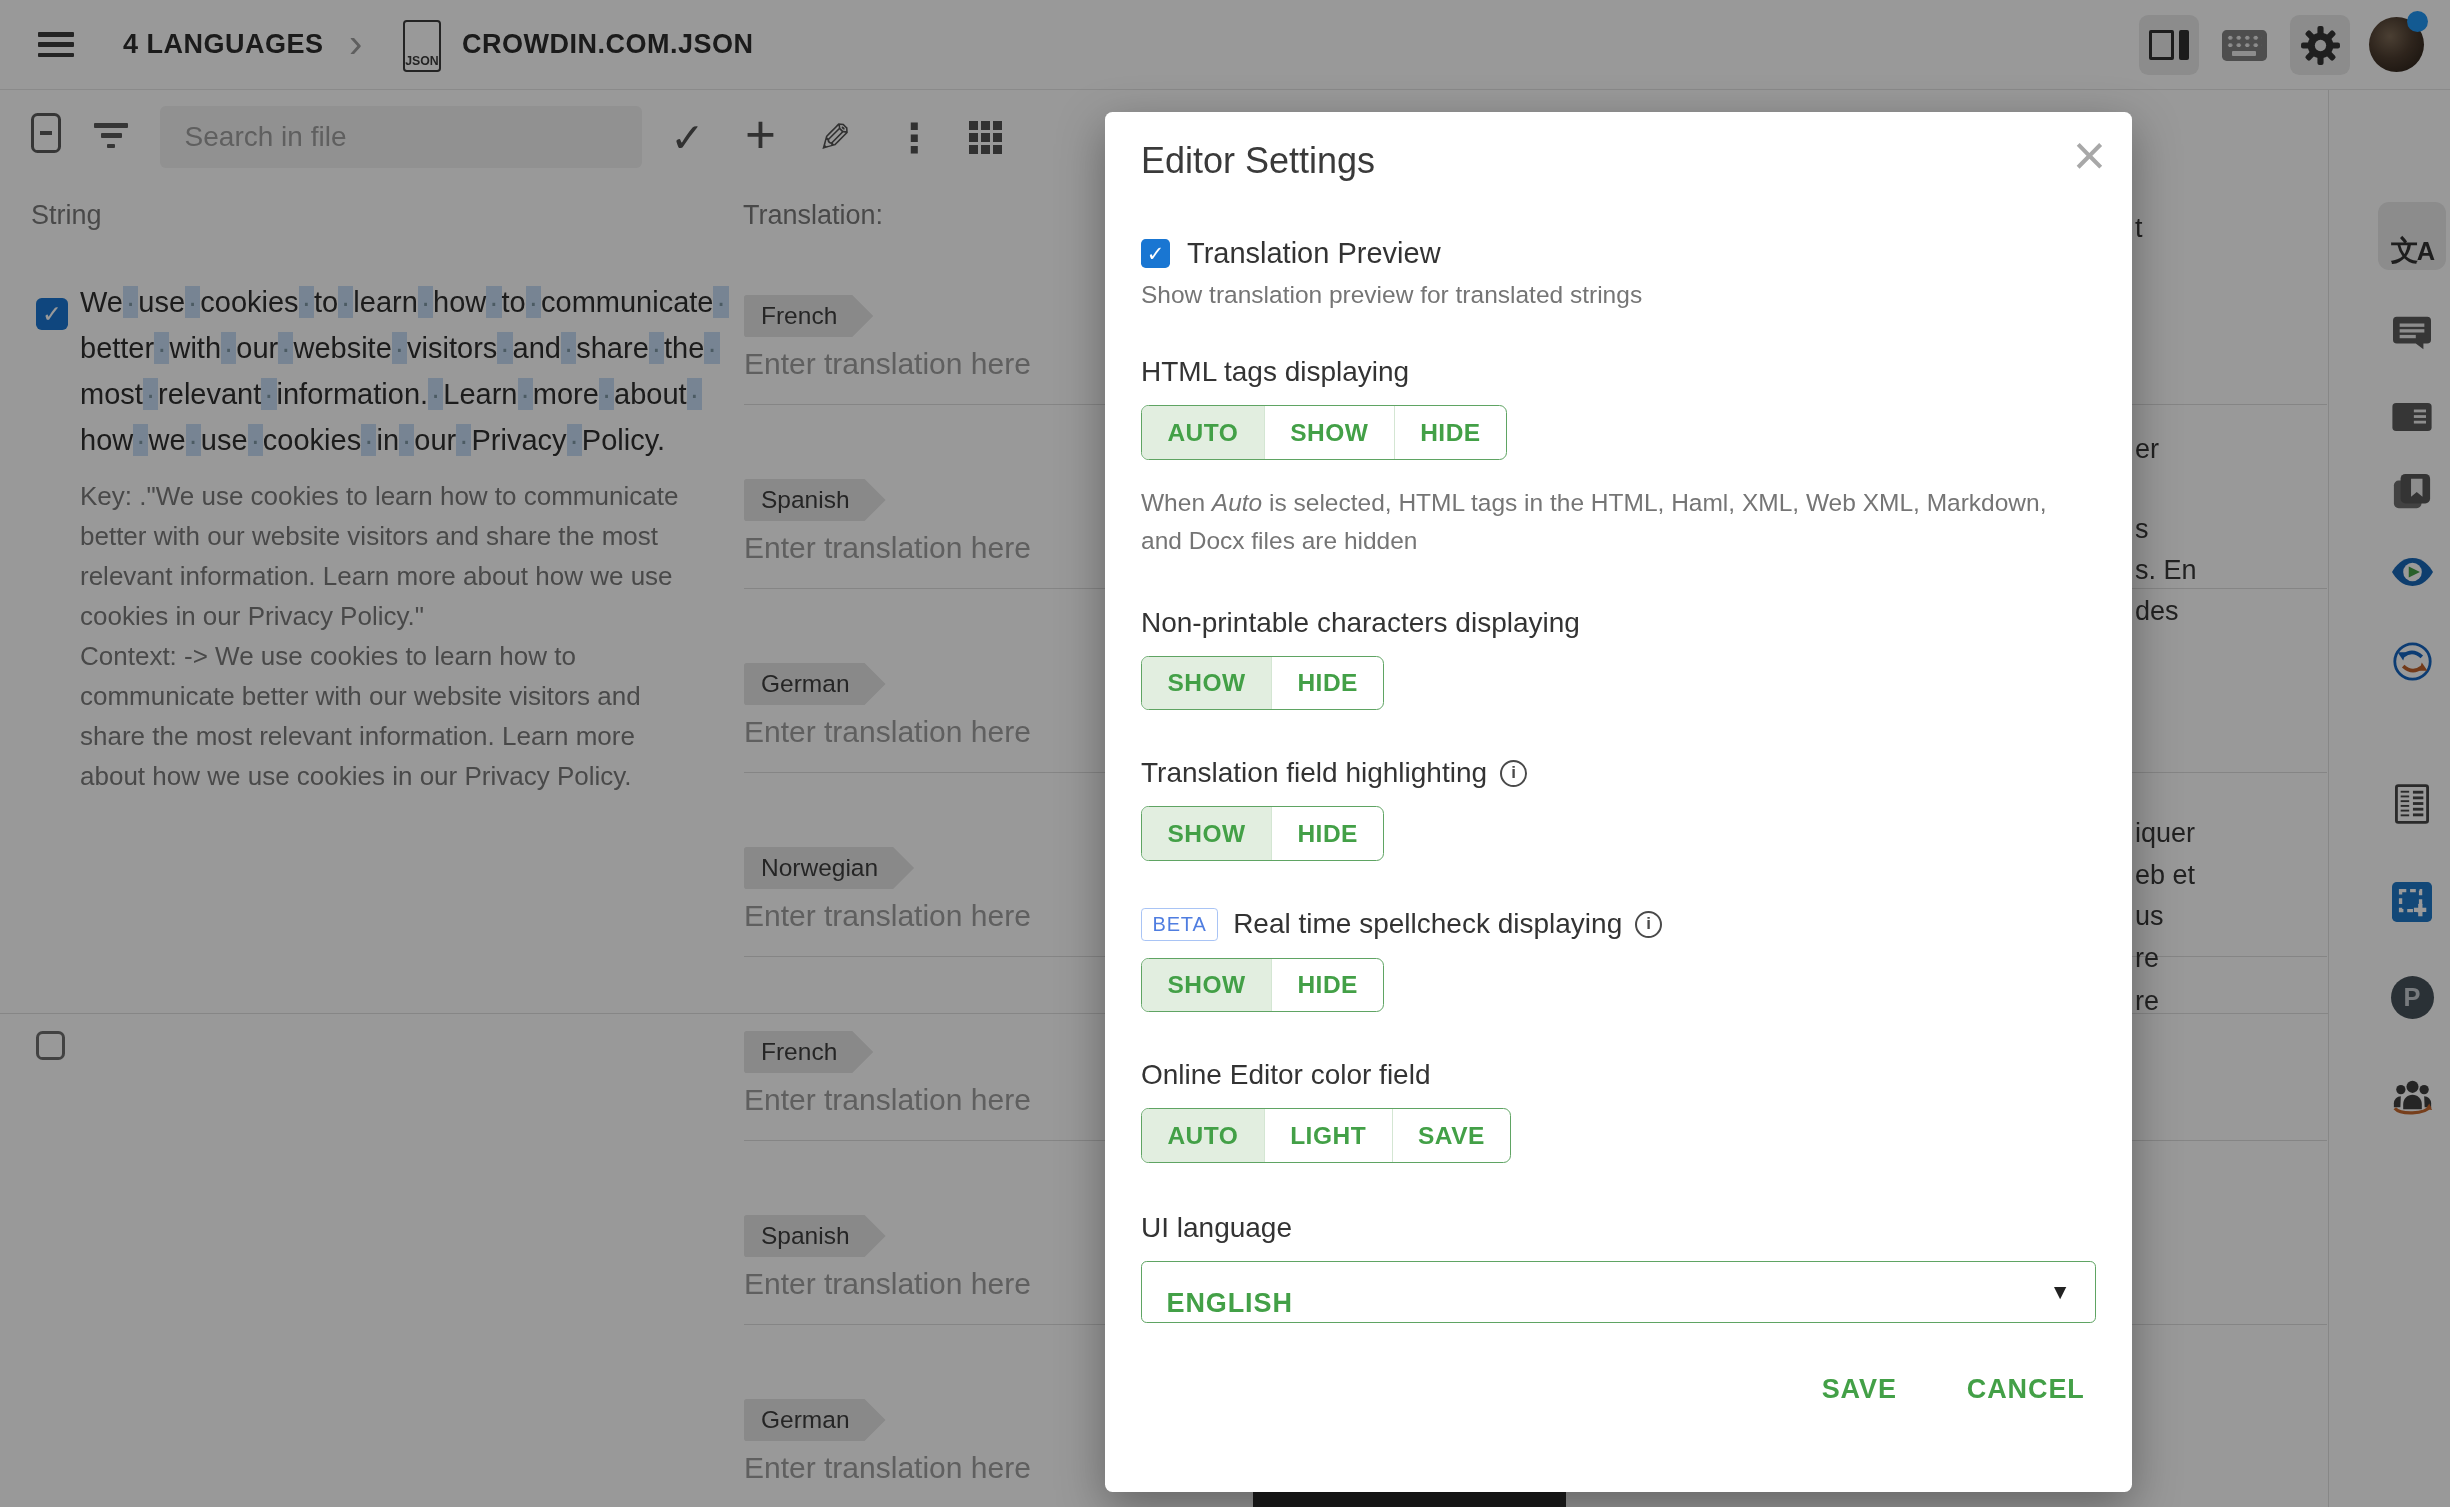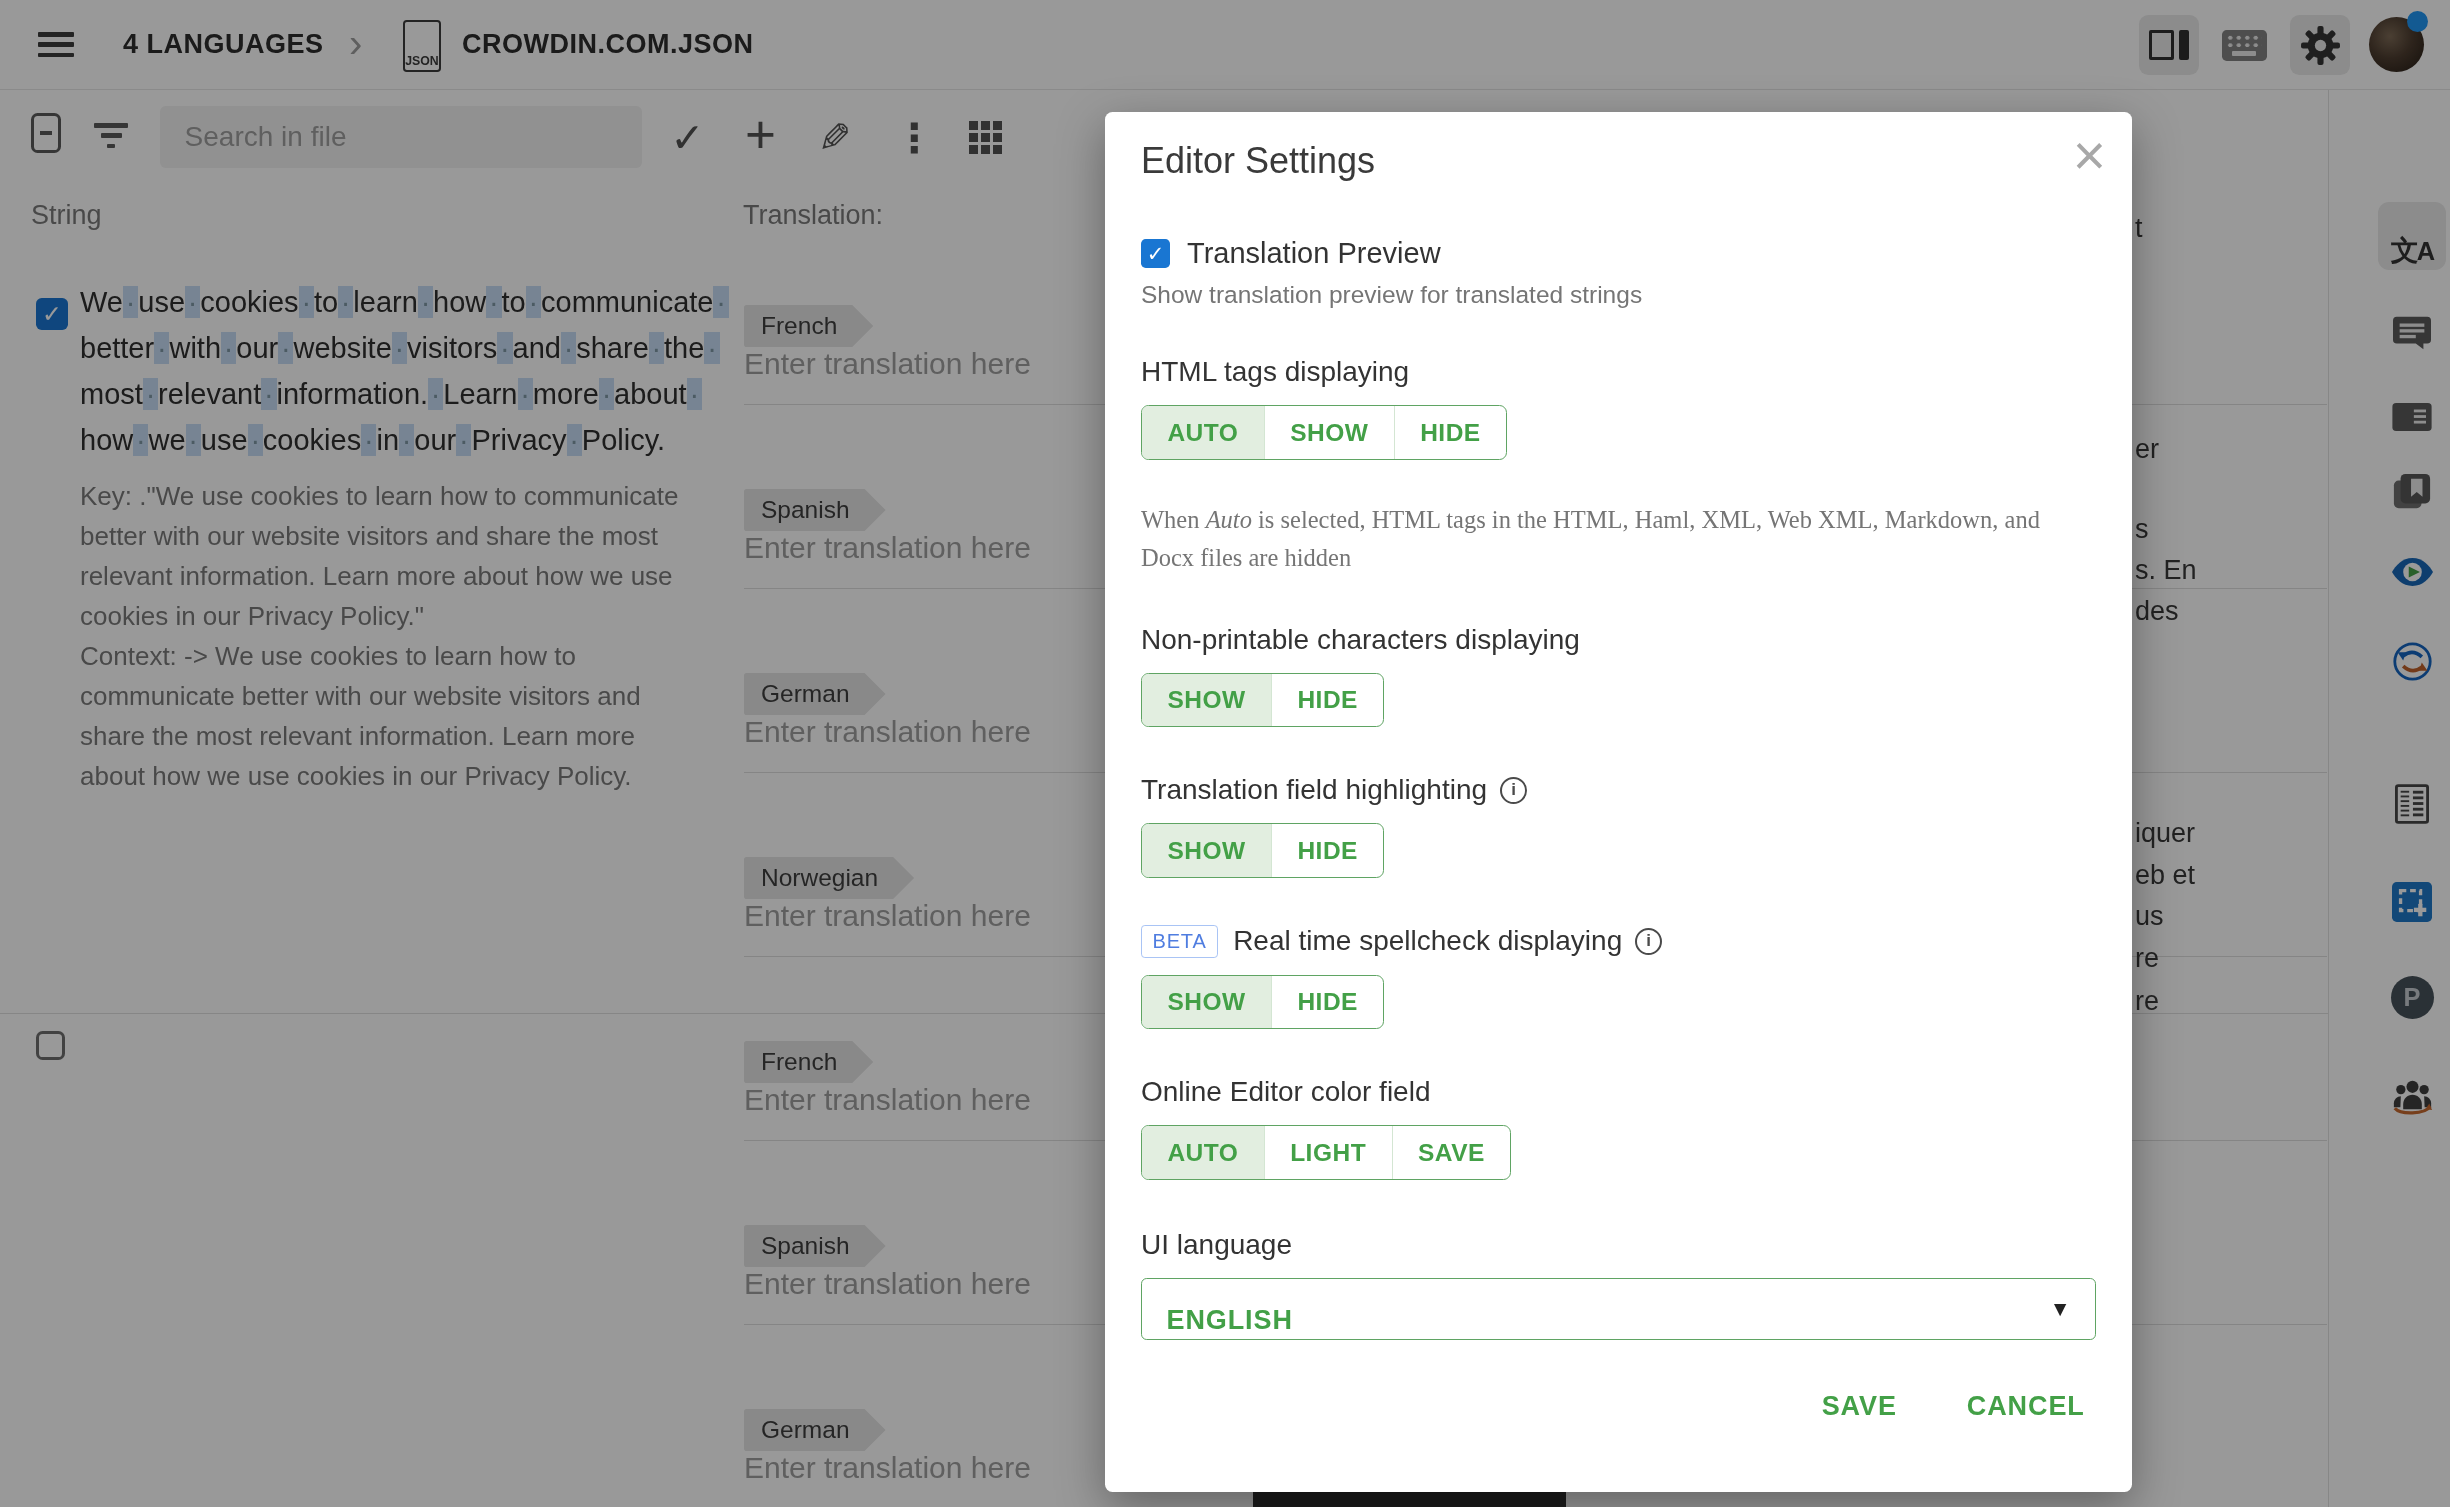--- a/index.html
+++ b/index.html
@@ -64,21 +64,21 @@
   #s1 { top:279px; } #s2 { top:1020px; }
   .sp { color:#7f98a6; padding:0 2.8px; background:rgba(128,180,232,0.45); }
   .kv { position:absolute; left:80px; width:624px; font-size:26px; line-height:40px; color:#7b7b7b; }
   #kv1 { top:476px; } #kv2 { top:1080px; }
   .h-div { position:absolute; left:0; top:1013px; width:2328px; height:0.9px; background:#e0e0e0; }
 
   
   #t-entries { position:absolute; left:744px; top:287px; width:1583px; }
   .t-entry { position:relative; height:184px; }
   .lang-tag { display:inline-block; background:#e4e4e4; color:#3f3f3f; font-size:24.5px; padding:6.6px 36px 7.5px 17px;
-    clip-path:polygon(0 0, calc(100% - 21px) 0, 100% 50%, calc(100% - 21px) 100%, 0 100%); border-radius:2.8px; margin-top:18px; }
+    clip-path:polygon(0 0, calc(100% - 21px) 0, 100% 50%, calc(100% - 21px) 100%, 0 100%); border-radius:2.8px; margin-top:8px; }
   .t-ph { position:absolute; top:60px; left:0; font-size:30px; color:#9e9e9e; }
   .t-entry::after { content:""; position:absolute; left:0; width:1583px; top:117px; height:0.9px; background:#dedede; }
 
   
   .frag { position:absolute; left:2135px; font-size:27px; color:#3a3a3a; white-space:nowrap; }
   .v-div { position:absolute; left:2328px; top:90px; bottom:0; width:0.9px; background:#e2e2e2; }
   .dark-bar { position:absolute; left:1253px; top:1481px; width:313px; height:40px; background:#303030; border-radius:7.5px; }
 
   
   #sidebar { position:absolute; left:2356px; top:90px; width:94px; bottom:0; background:#fff; }
@@ -99,21 +99,21 @@
   .m-check-label { font-size:29px; color:#333; }
   .m-desc { margin-top:11.3px; font-size:24.5px; color:#757575; }
   .m-section { margin-top:47px; }
   .m-title-row { display:flex; align-items:center; font-size:28px; color:#333; }
   .beta { border:1.9px solid #A9C4F5; color:#4F7DE0; font-size:20px; padding:3.8px 10.4px; border-radius:3.8px; margin-right:15px; letter-spacing:0.9px; }
   .info-icon { margin-left:13px; width:27px; height:27px; border:2.8px solid #4a4a4a; border-radius:50%; display:inline-flex; align-items:center; justify-content:center; font-size:17px; font-weight:bold; color:#4a4a4a; }
   .seg { margin-top:17px; display:inline-flex; border:1.9px solid #5FA463; border-radius:7.5px; overflow:hidden; background:#fff; }
   .seg-opt { padding:12.3px 25.4px; font-size:24.5px; font-weight:bold; color:#43A047; letter-spacing:0.5px; border-left:0.9px solid #d4e6d3; }
   .seg-opt:first-child { border-left:none; }
   .seg-opt.sel { background:#E2EEE0; }
-  .m-help { margin-top:41px; font-size:24.5px; color:#757575; line-height:38px; width:935px;font-family:Liberation Serif, serif; }
+  .m-help { margin-top:24px; font-size:24.5px; color:#757575; line-height:38px; width:935px; }
   .m-ui-label { margin-top:49px; font-size:28px; color:#333; }
   .m-select { margin-top:17px; height:62px; border:1.9px solid #5FA463; border-radius:5.7px; display:flex; align-items:center; justify-content:space-between; padding:0 24.5px; }
   .m-select .val { font-size:27px; font-weight:bold; color:#43A047; letter-spacing:0.9px;margin-top:24px; }
   .m-select .arr { font-size:21px; color:#222; }
   .m-actions { margin-top:51px; display:flex; justify-content:flex-end; gap:70px; padding-right:11.3px; }
   .m-btn { font-size:27px; font-weight:bold; color:#43A047; letter-spacing:0.9px; }
 </style>
 </head>
 <body>
 

